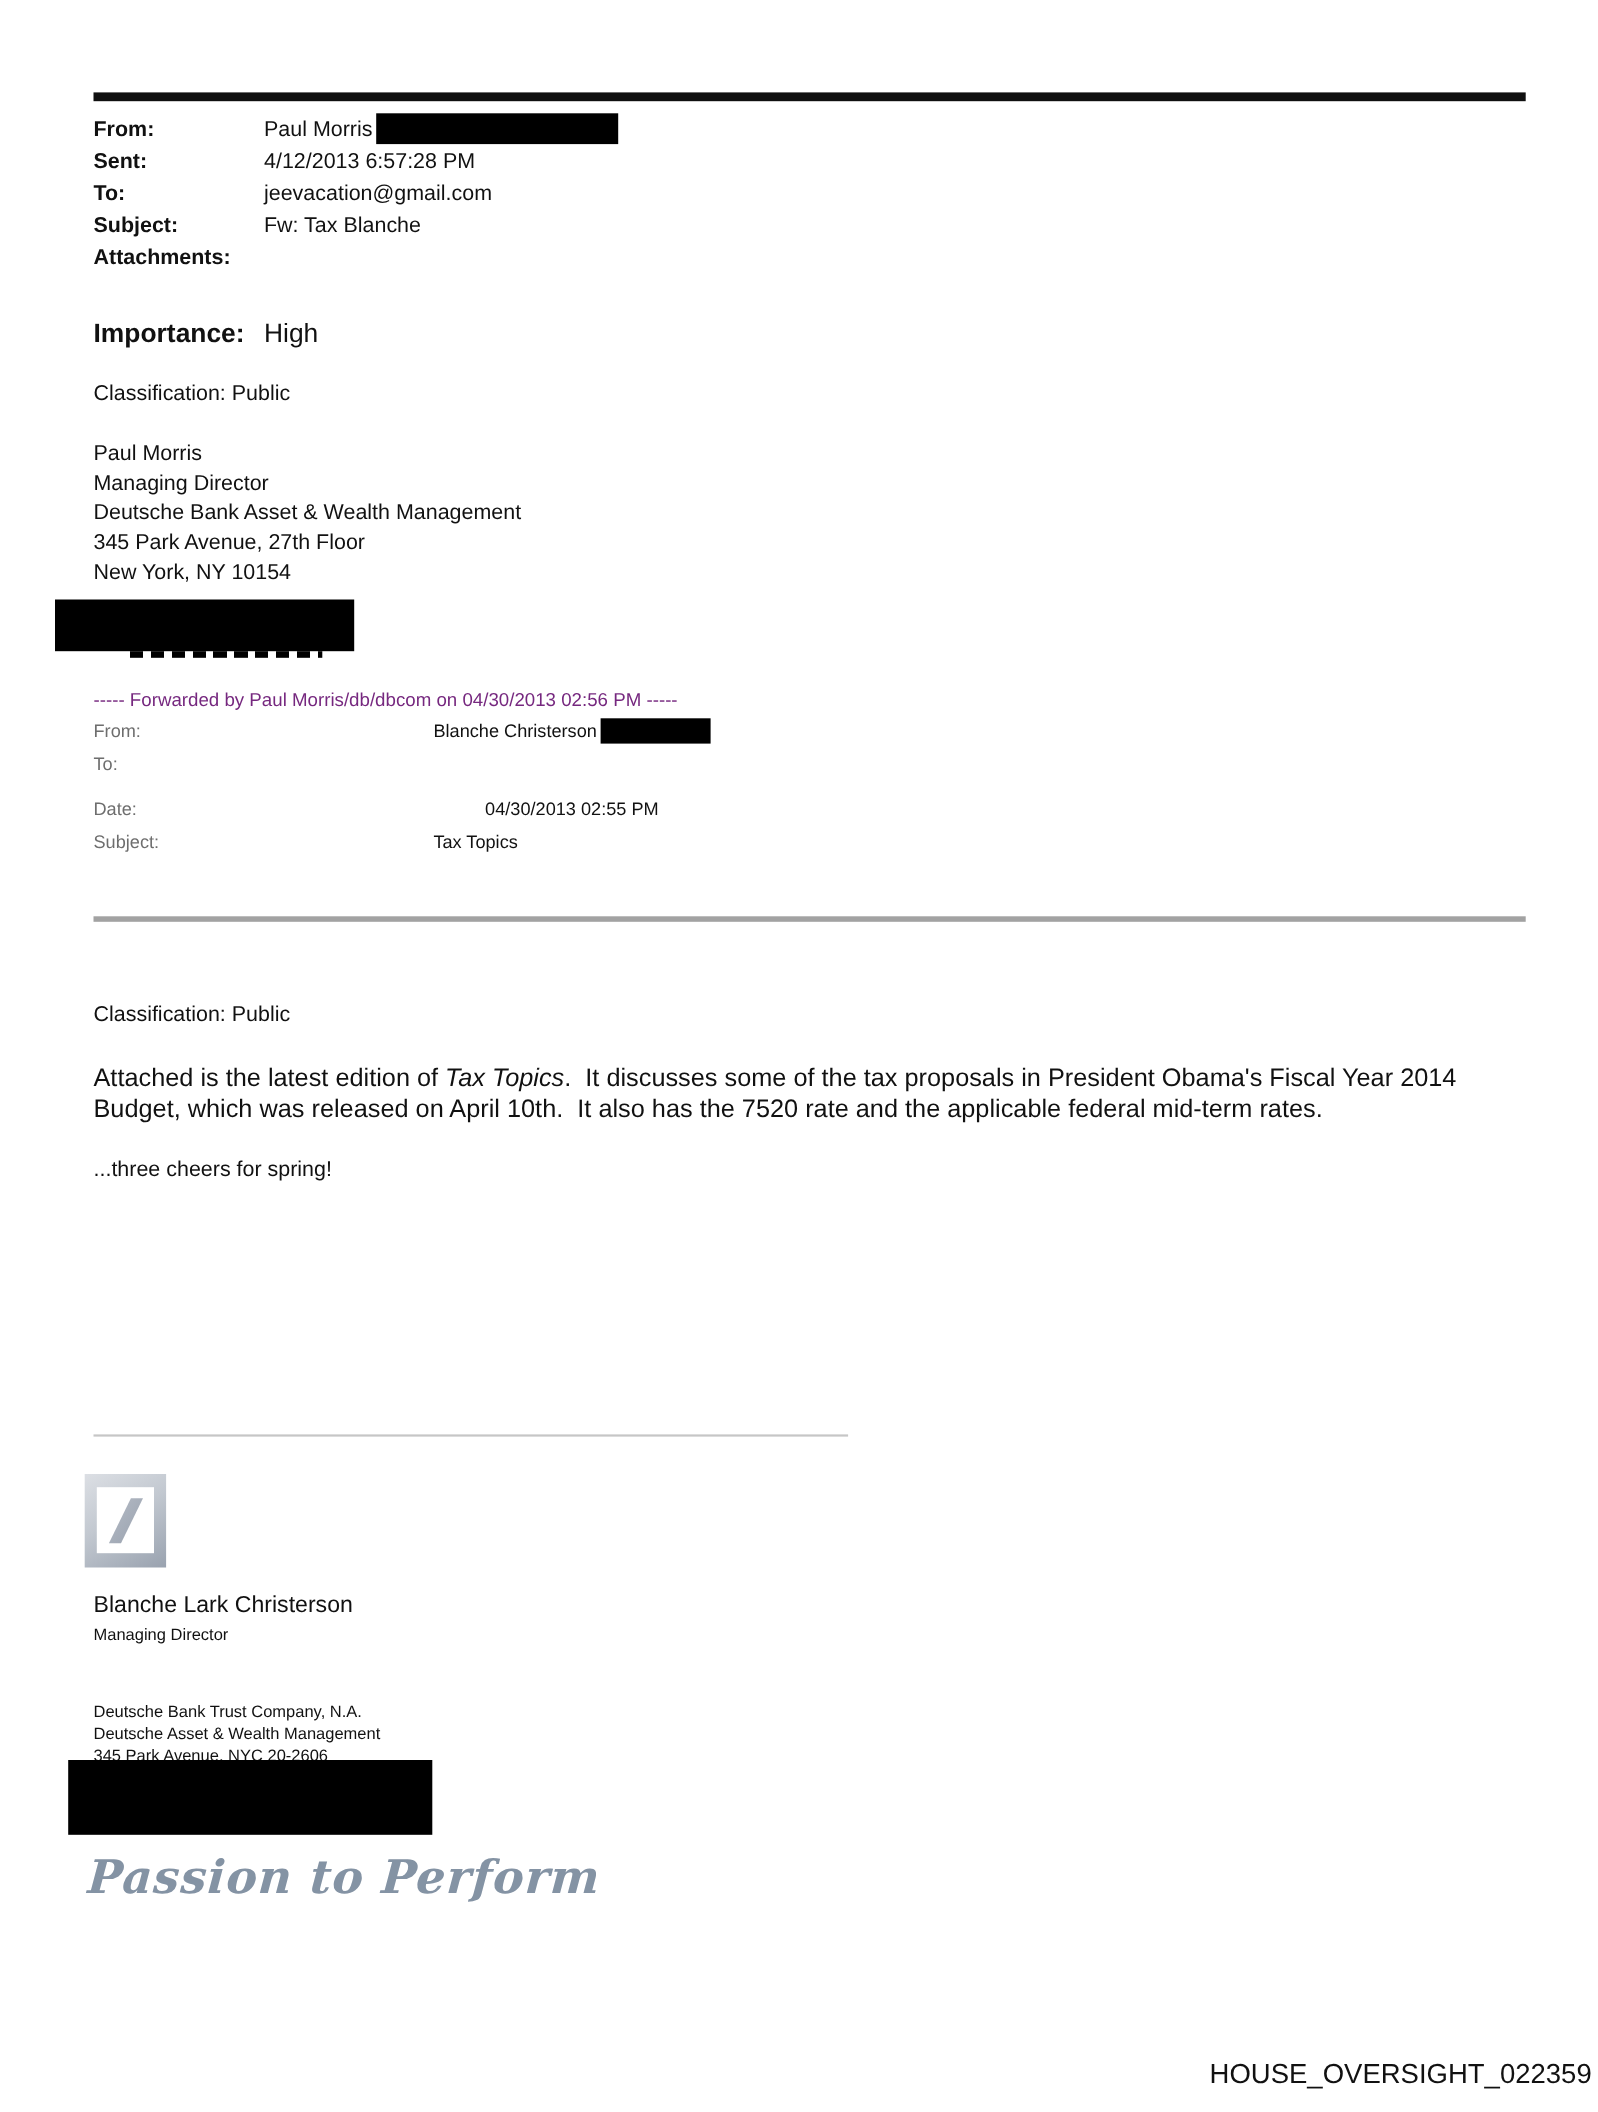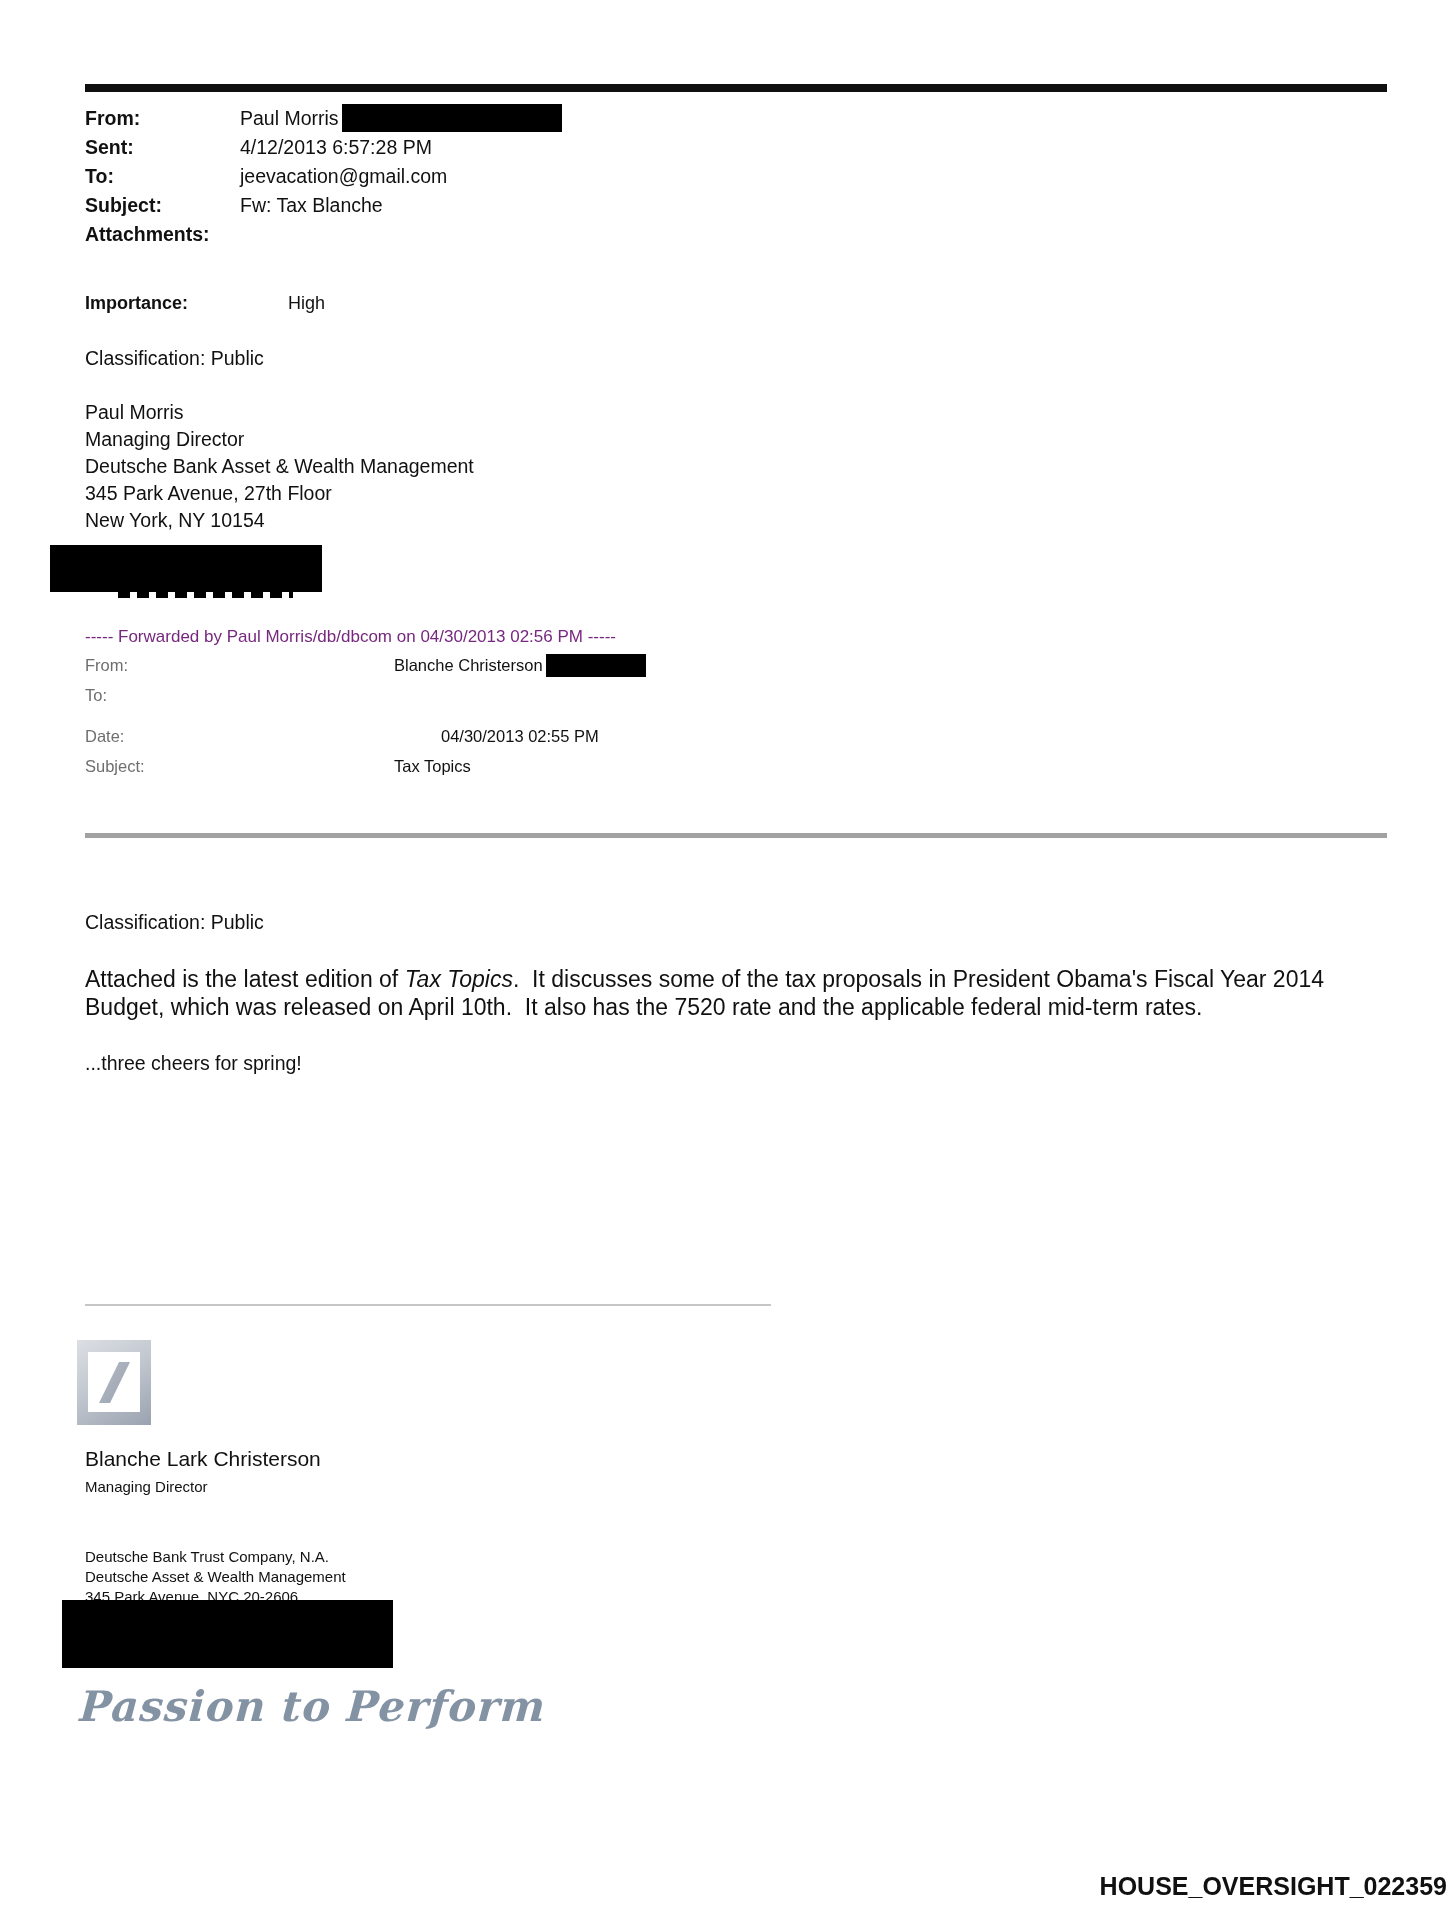--- a/index.html
+++ b/index.html
@@ -26,21 +26,21 @@
   .redact-inline {
     display: inline-block; vertical-align: middle;
     background: #000; margin-left: 3px; margin-top: -4px;
   }
   .redact-from { width: 220px; height: 28px; }
   .redact-fwd  { width: 100px; height: 23px; margin-top: -3px; }
 
   .imp {
     left: 85px; top: 289px;
     display: grid; grid-template-columns: 155px auto;
-    font-size: 18px; line-height: 29px; gap: 48px;
+    font-size: 24px; line-height: 29px;
   }
   .imp .lbl { font-weight: bold; }
 
   .class1 { left: 85px; top: 347px; font-size: 19.5px; }
   .sig1 { left: 85px; top: 399px; font-size: 19.5px; line-height: 27px; }
 
   .bar1 { left: 50px; top: 545px; width: 272px; height: 47px; background: #000; }
   .strip1 {
     left: 118px; top: 592px; width: 175px; height: 6px;
     background: repeating-linear-gradient(90deg, #000 0 12px, transparent 12px 19px);
@@ -83,21 +83,21 @@
   .bar2 { left: 62px; top: 1600px; width: 331px; height: 68px; background: #000; }
 
   .tagline {
     left: 80px; top: 1682px;
     font-family: "DejaVu Serif", serif;
     font-style: italic; font-weight: bold;
     font-size: 42px; color: #8493a4; letter-spacing: 1px;
     transform: skewX(-4deg);
   }
 
-  .bates { top: 1872px; right: 6px; font-size: 25px; color: #111; font-weight: bold; }
+  .bates { top: 1872px; right: 6px; font-size: 25px; color: #111; }
 </style>
 </head>
 <body>
 
 <div class="page">
 
   <div class="abs top-rule"></div>
 
   <div class="abs hdr">
     <div class="lbl">From:</div>

